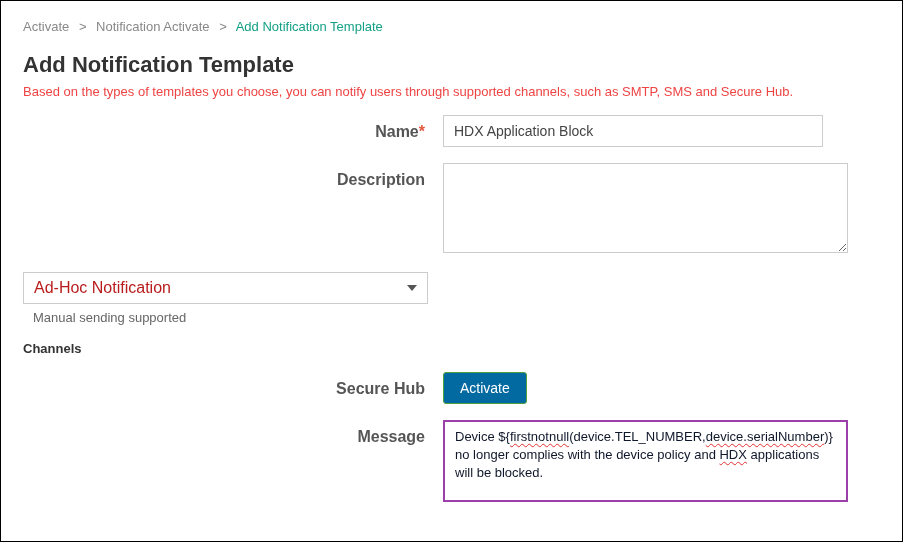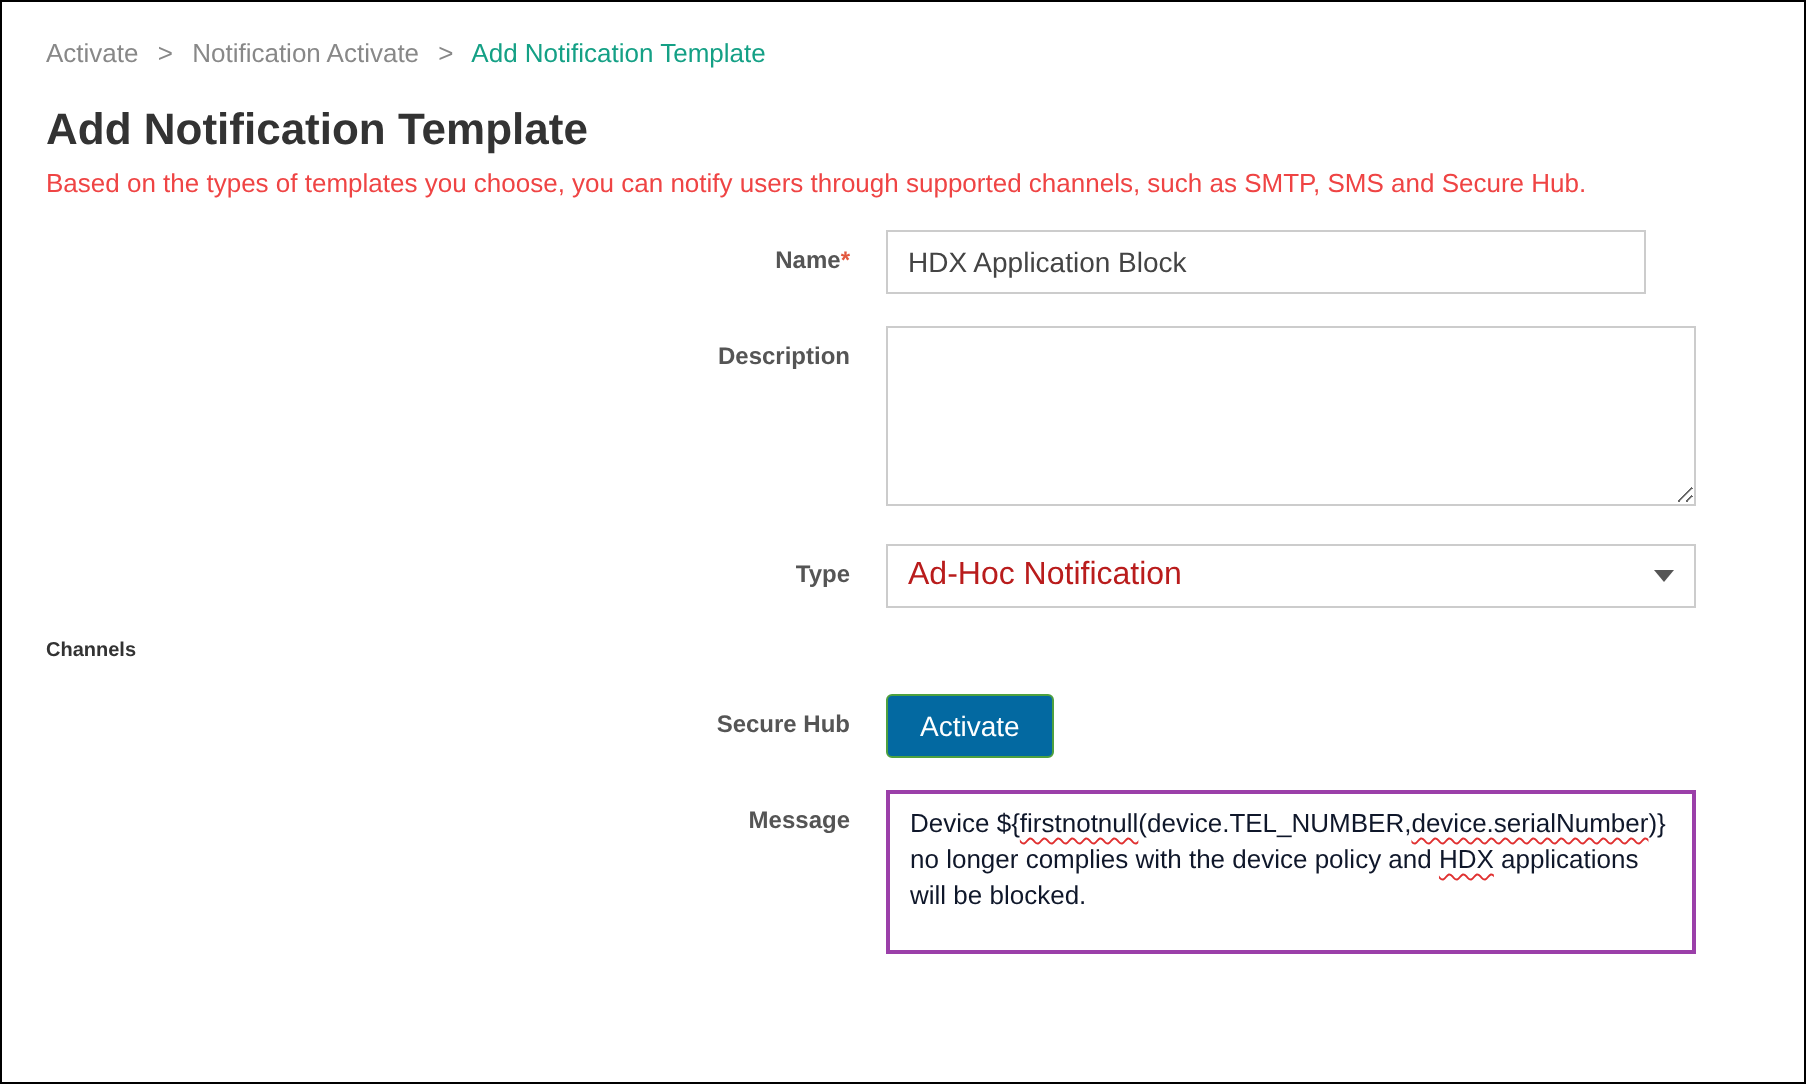--- a/index.html
+++ b/index.html
@@ -48,21 +48,21 @@
       display: flex;
       align-items: flex-start;
       margin-bottom: 16px;
     }
     .form-label {
       width: 420px;
       min-width: 420px;
       text-align: right;
       padding-right: 18px;
       padding-top: 8px;
-      font-size: 12px;
+      font-size: 16px;
       font-weight: 600;
       color: #555;
     }
     .req {
       color: #e2583e;
     }
     .form-ctrl {
       flex: 1;
     }
     .text-input {
@@ -106,21 +106,21 @@
       border-right: 5px solid transparent;
       border-top: 6px solid #555;
     }
     .helper-text {
       font-size: 13px;
       color: #666;
       margin-top: 6px;
       padding-left: 10px;
     }
     .section-heading {
-      font-size: 10px;
+      font-size: 13px;
       font-weight: 600;
       color: #333;
       margin: 10px 0 16px 0;
     }
     .btn-activate {
       display: inline-block;
       background: #0369a1;
       color: #fff;
       border: 1px solid #4ea13f;
       border-radius: 3px;
@@ -175,26 +175,26 @@
 </div>
 
 <div class="form-row">
   <div class="form-label">Description</div>
   <div class="form-ctrl">
     <textarea class="textarea-input" style=""></textarea>
   </div>
 </div>
 
 <div class="form-row">
-  <div class="form-label">Type</div>
   <div class="form-ctrl">
     <div class="select-wrap">
       <span class="select-val">Ad-Hoc Notification</span>
       <span class="caret"></span>
     </div>
+    <div class="helper-text">Manual sending supported</div>
   </div>
 </div>
 
 <h2 class="section-heading">Channels</h2>
 
 <div class="form-row">
   <div class="form-label">Secure Hub</div>
   <div class="form-ctrl">
     <button class="btn-activate">Activate</button>
   </div>

